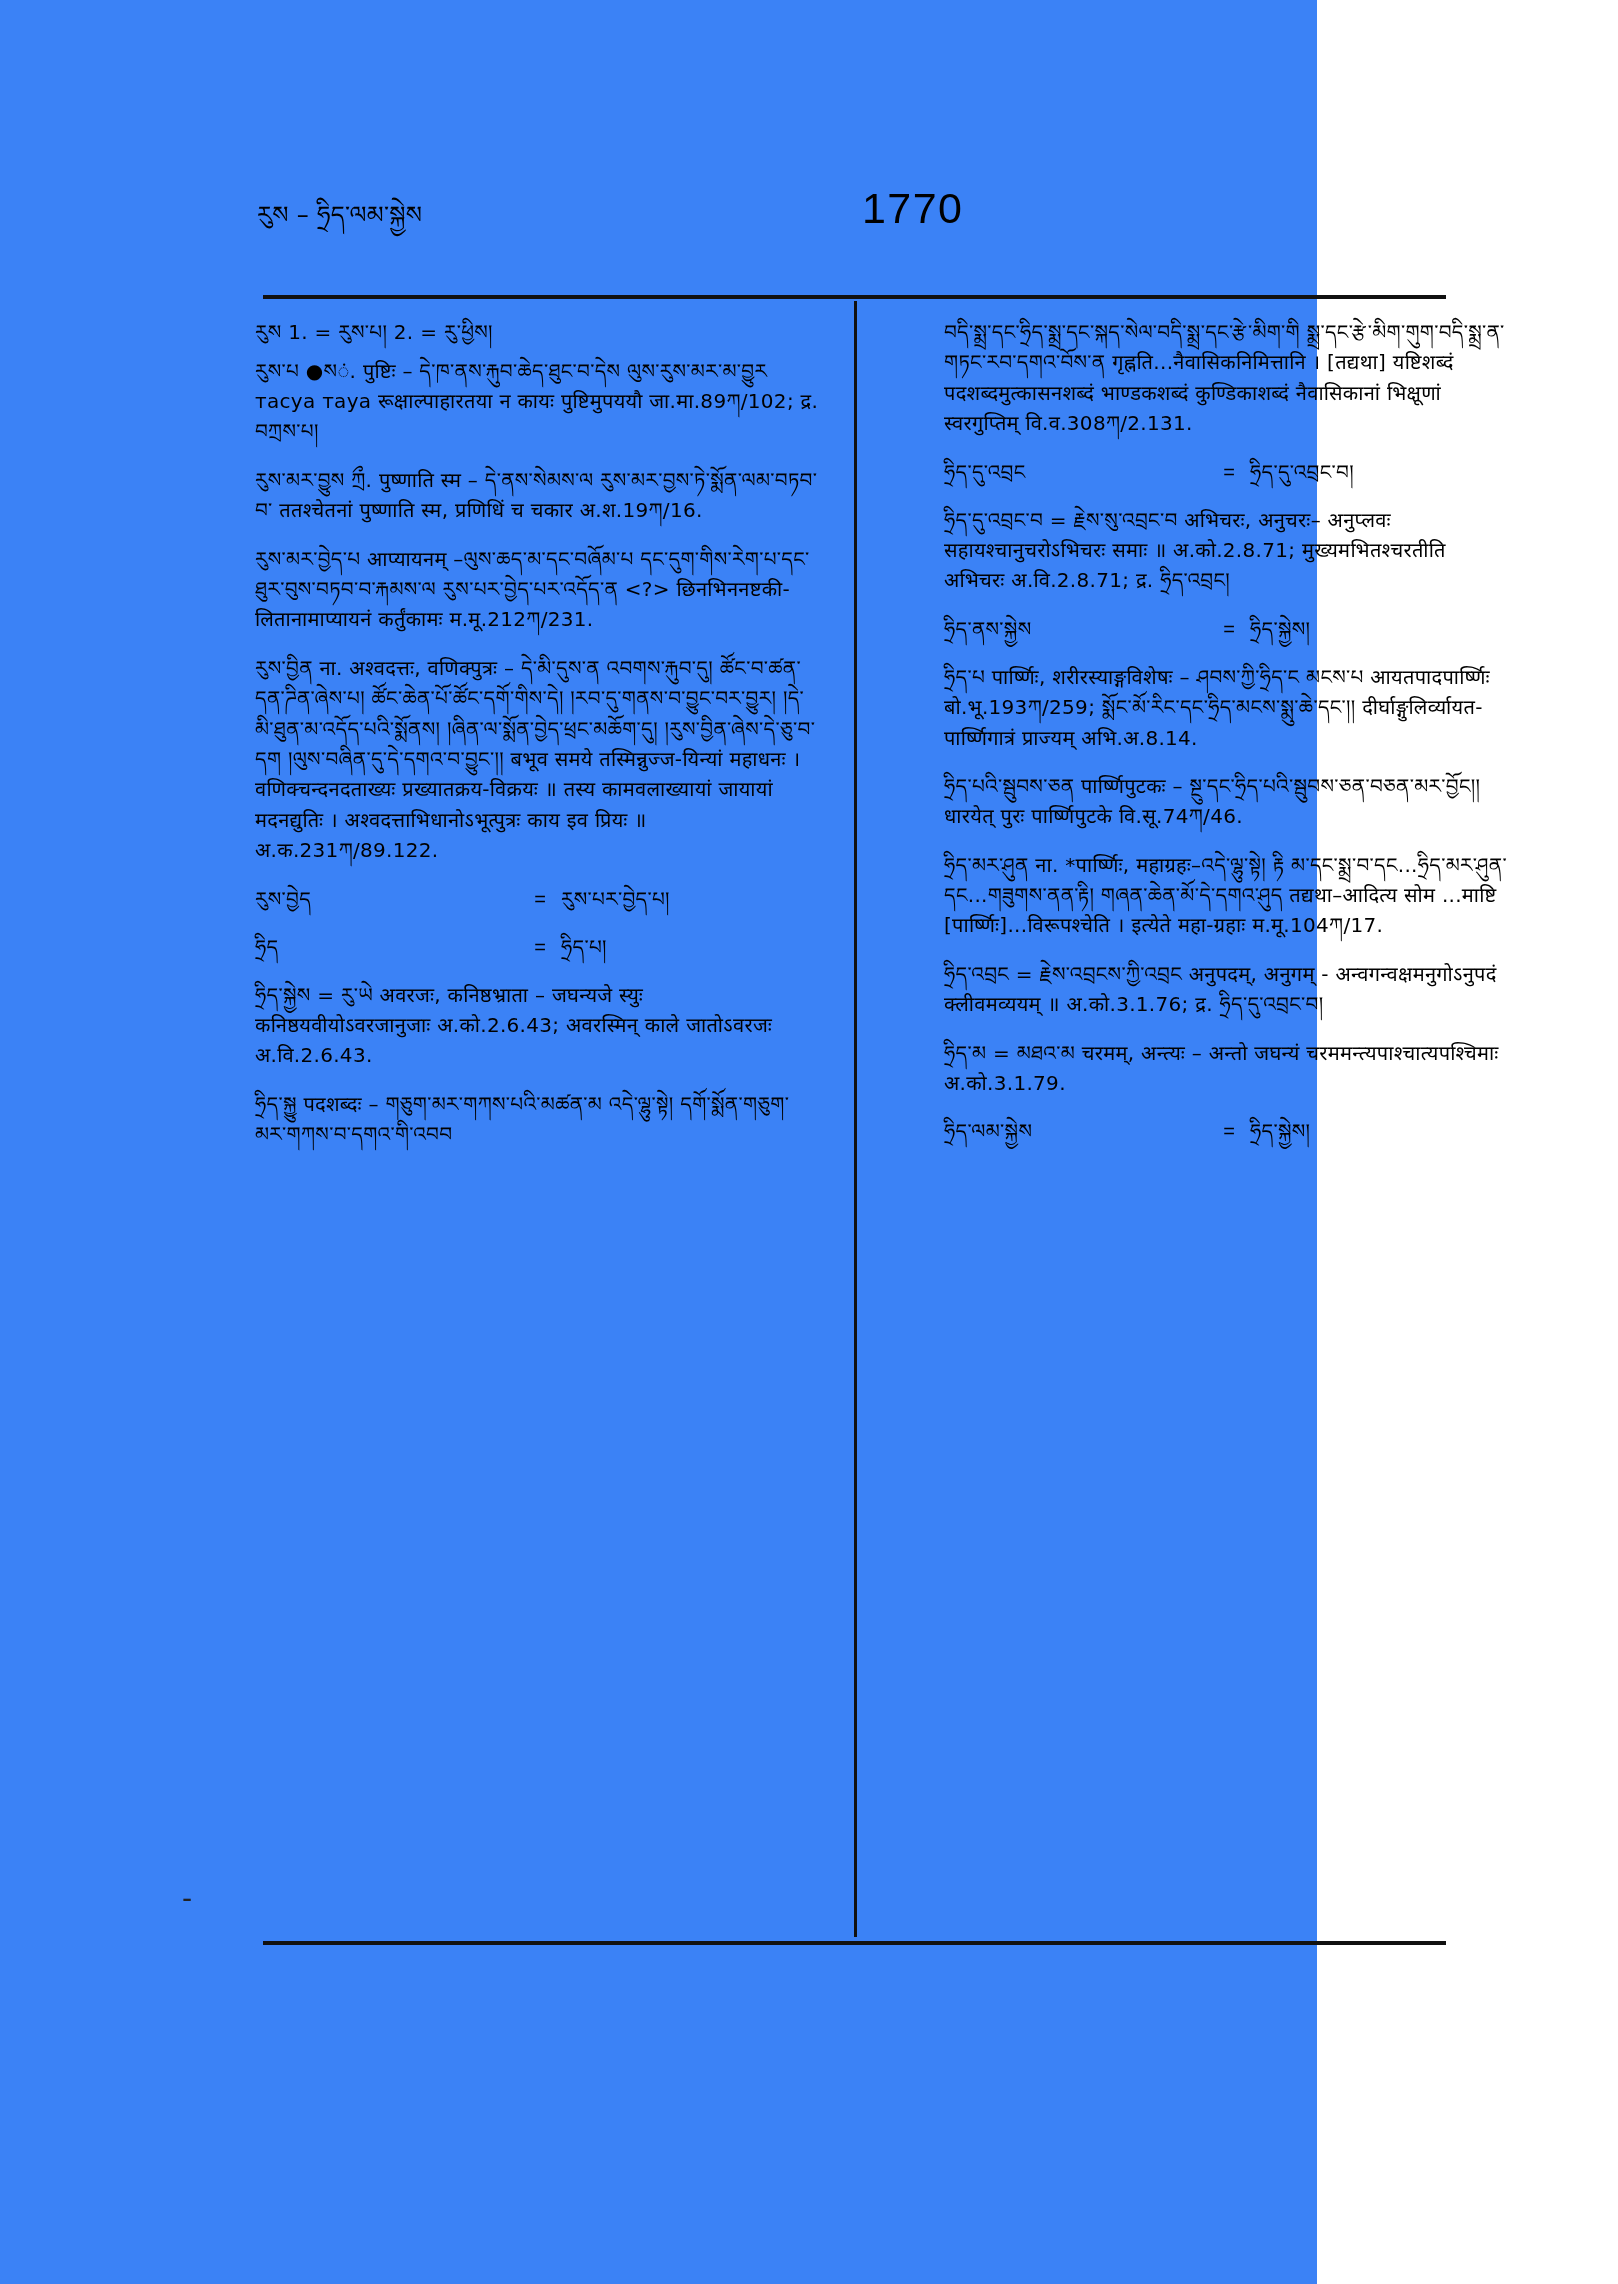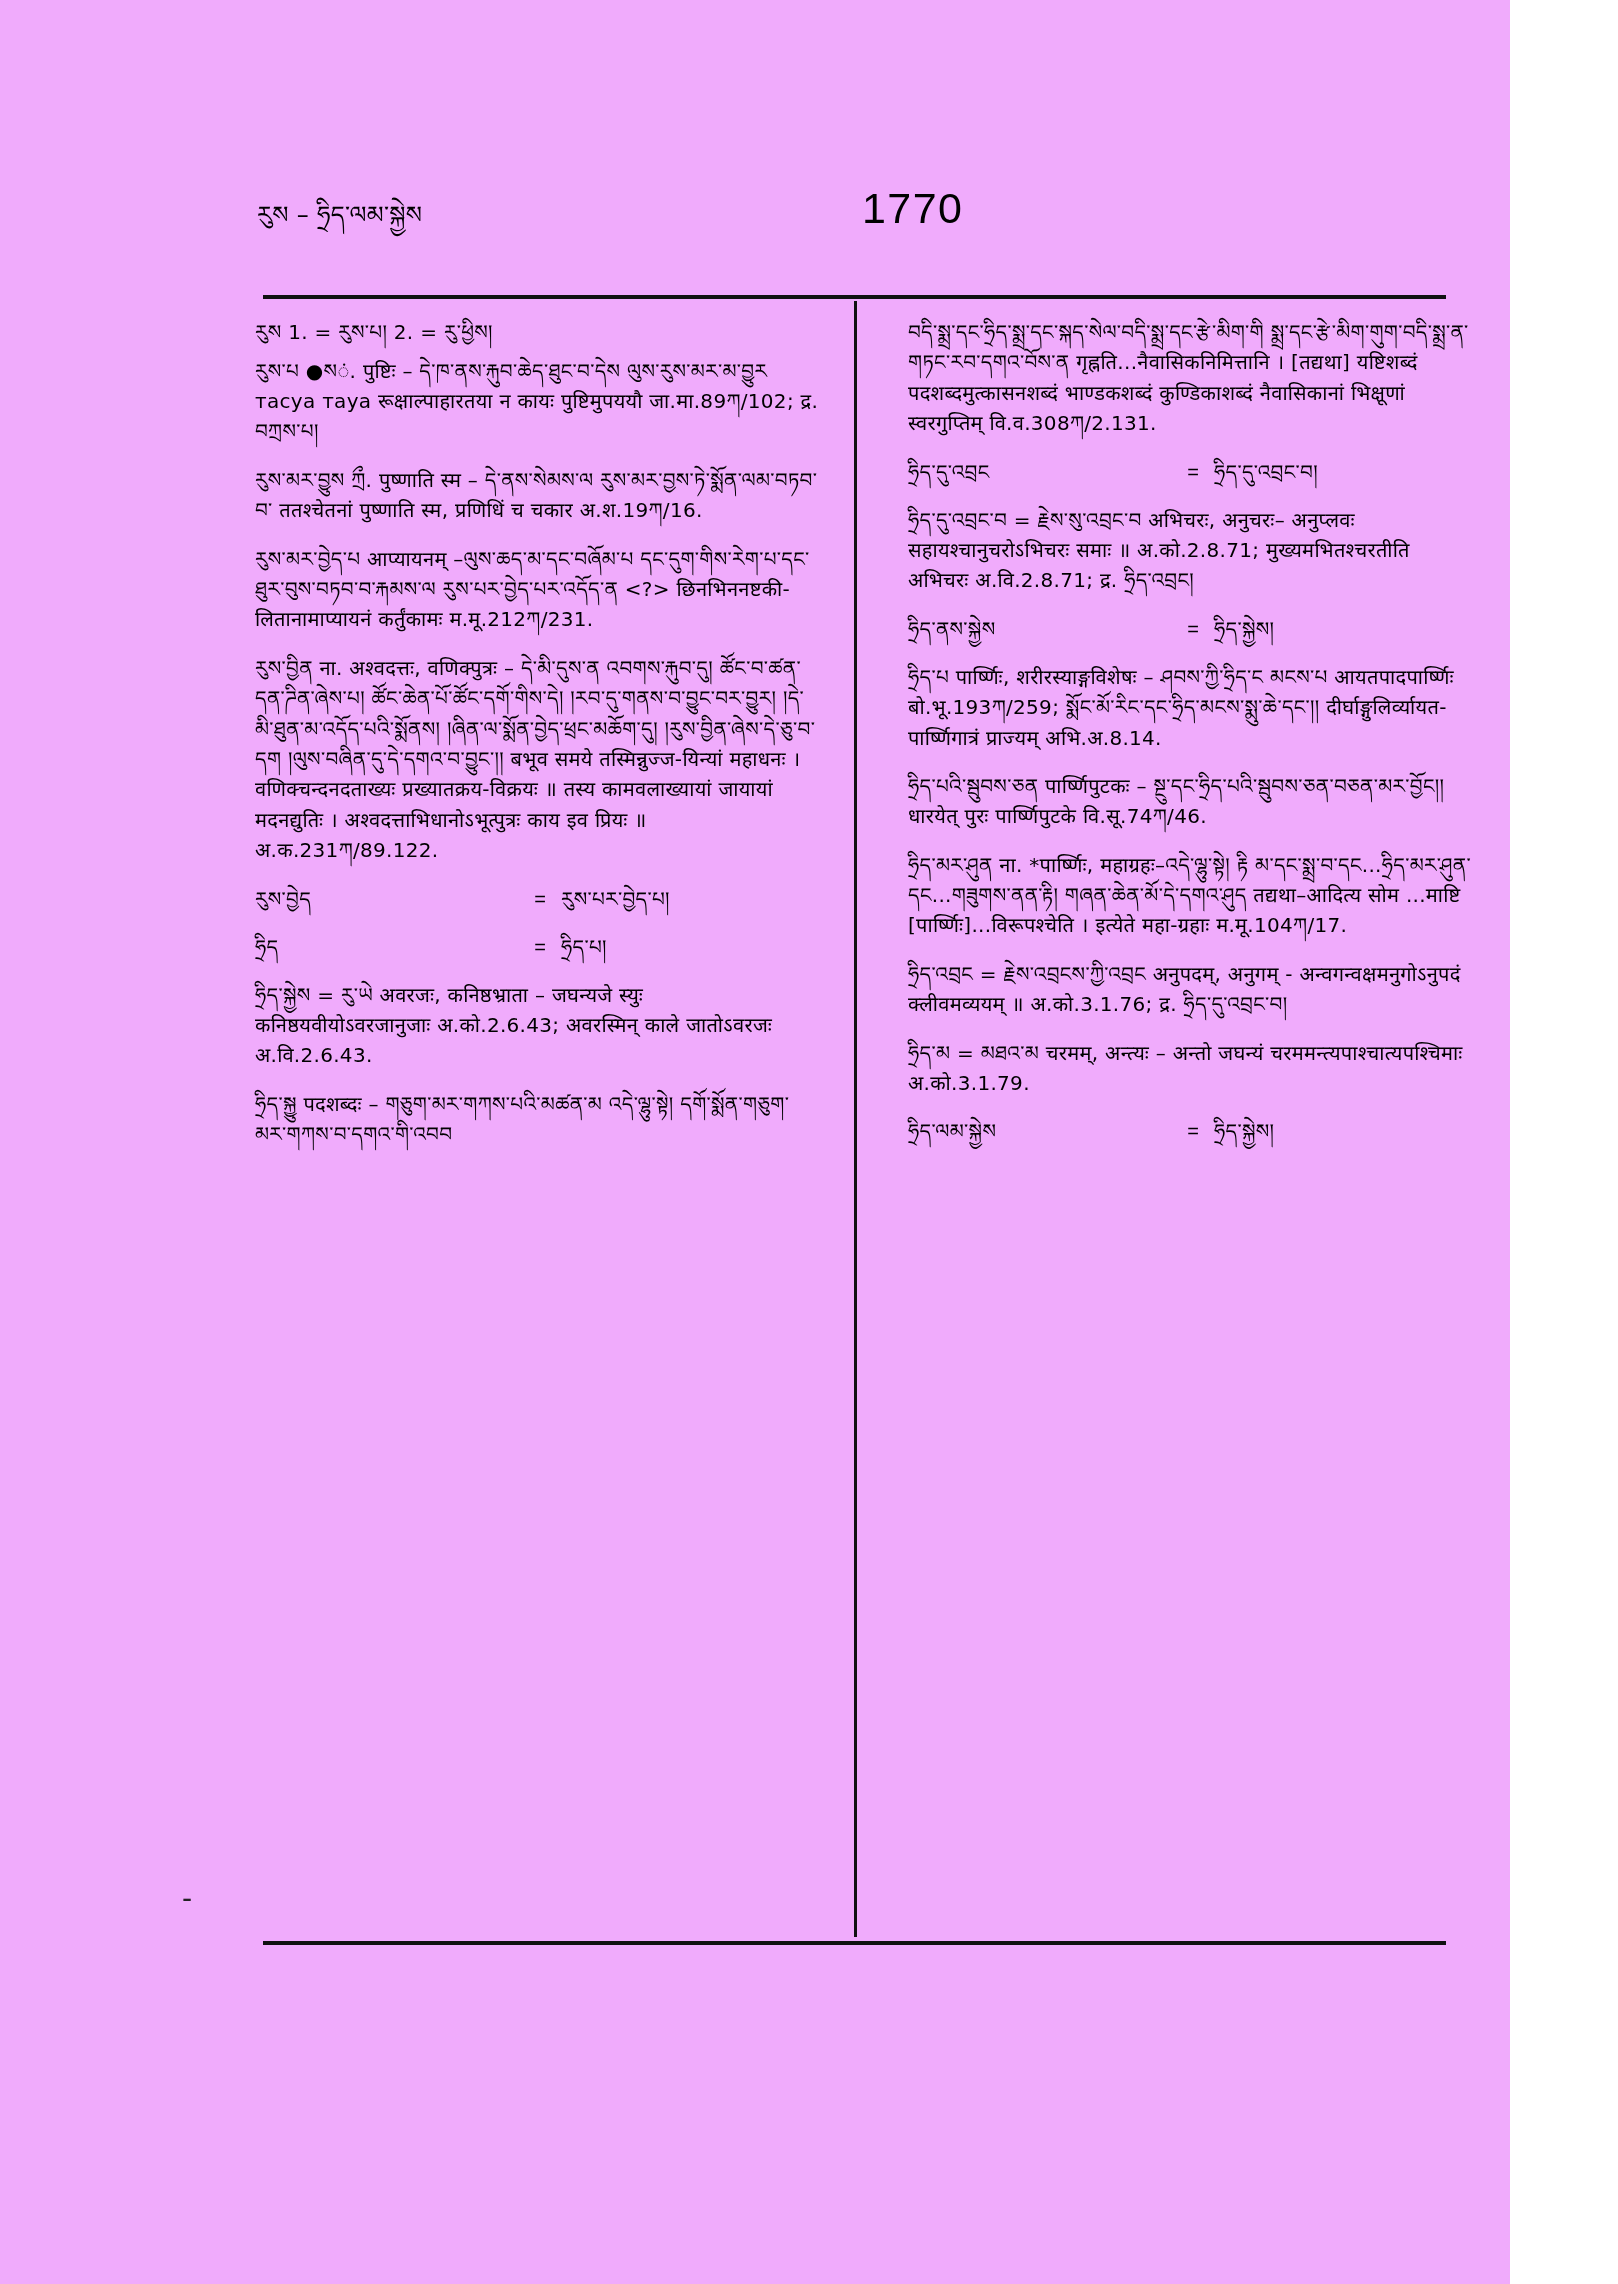--- a/index.html
+++ b/index.html
@@ -11,23 +11,23 @@
     width: 1619px;
     height: 2284px;
     font-family: "DejaVu Sans", sans-serif;
     color: #000000;
     position: relative;
     overflow: hidden;
   }
   .page {
     position: absolute;
     left: 0; top: 0;
-    width: 1510px;
+    width: 1317px;
     height: 2284px;
-    background: #f0abfc;
+    background: #3b82f6;
   }
   
   .header {
     position: absolute;
     left: 257px;
     top: 188px;
     width: 1113px;
     height: 49px;
   }
   .header-left {
@@ -73,21 +73,21 @@
     background: #111;
   }
   
   .col {
     position: absolute;
     top: 317px;
     width: 564px;
     font-size: 20px;
   }
   .col-left { left: 255px; }
-  .col-right { left: 908px; }
+  .col-right { left: 944px; }
 
   .entry {
     margin: 0 0 18px 0;
     padding: 0;
     line-height: 1.52;
     text-align: left;
   }
   .entry.tight { margin-bottom: 8.3px; }
   .tib {
     font-family: "DejaVu Sans", sans-serif;

